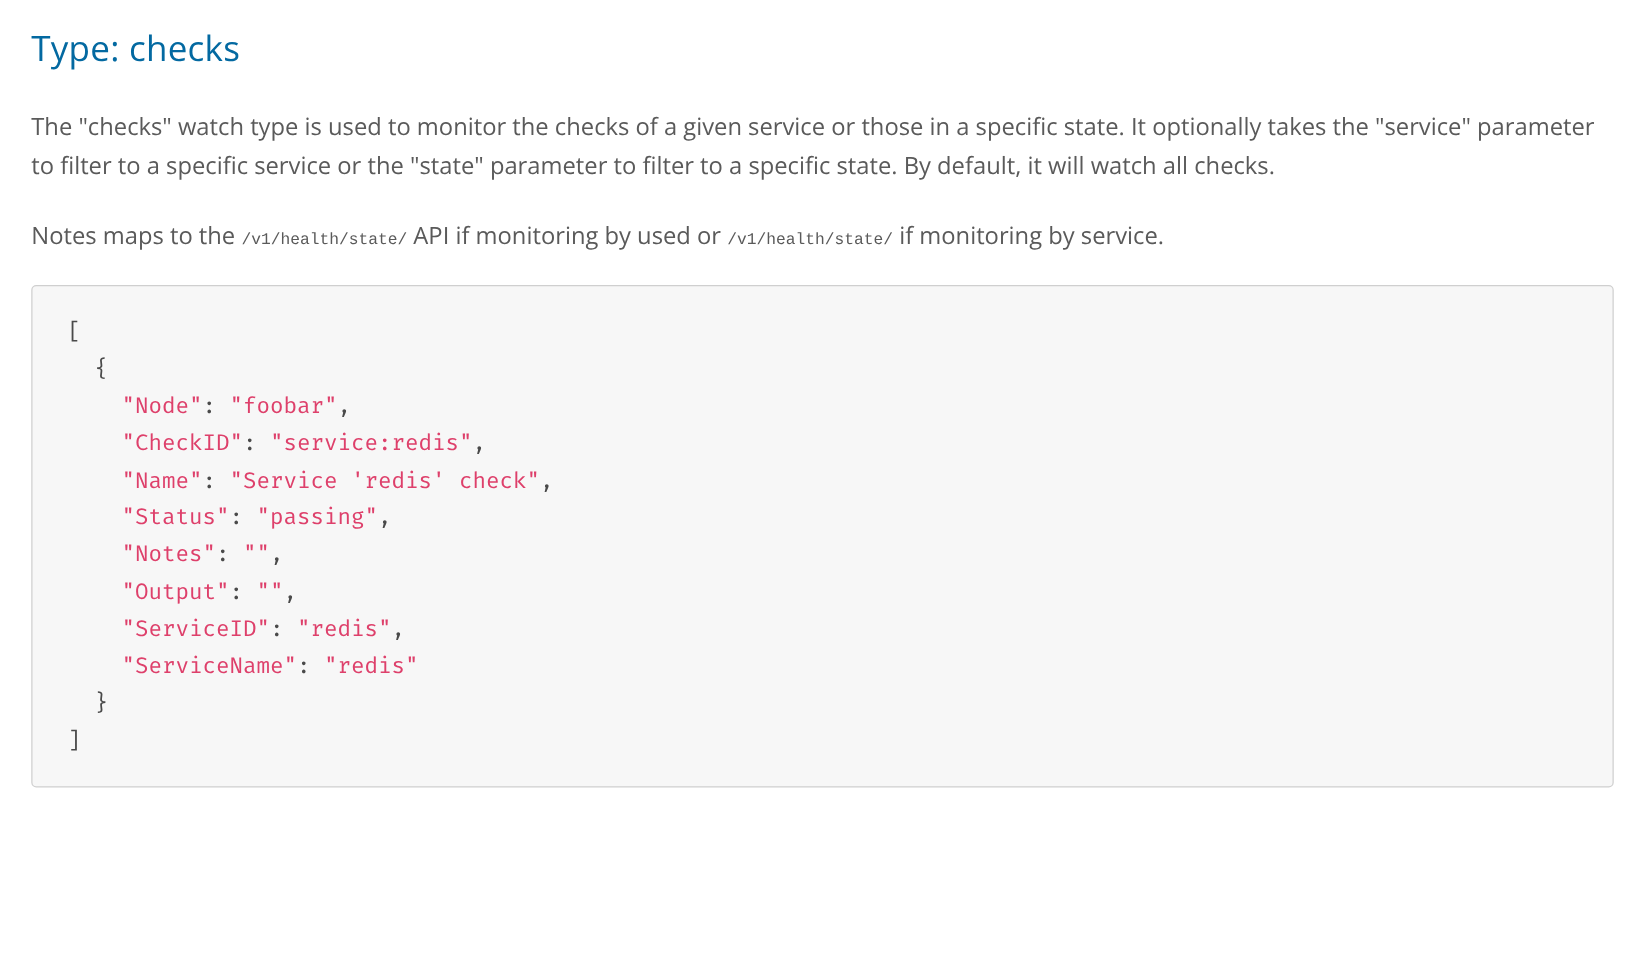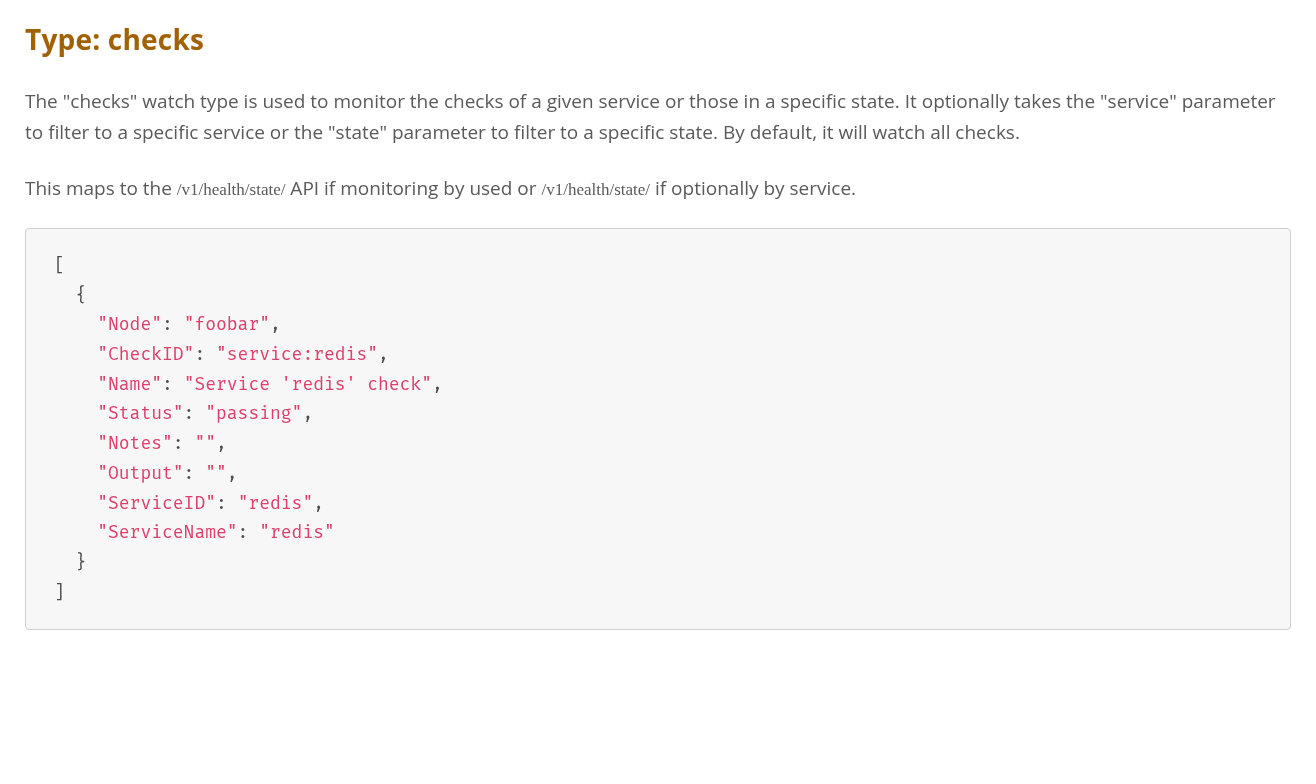--- a/index.html
+++ b/index.html
@@ -8,36 +8,36 @@
     padding: 0;
     background: #ffffff;
     font-family: "Open Sans", "Segoe UI", "Helvetica Neue", Arial, sans-serif;
     color: #555555;
   }
   .page {
     padding: 10px 25px 25px 25px;
     max-width: 1316px;
   }
   h2.section-title {
-    font-weight: 700;
+    font-weight: 400;
     font-size: 28px;
-    color: #a16207;
+    color: #0369a1;
     margin: 10px 0 28px 0;
     letter-spacing: 0.2px;
   }
   p.body-text {
     font-size: 19px;
     line-height: 1.65;
     color: #5a5a5a;
     margin: 0 0 24px 0;
     font-weight: 400;
   }
   code.inline {
-    font-family: Liberation Serif, serif;
-    font-size: 17px;
+    font-family: Liberation Mono, monospace;
+    font-size: 13px;
     color: #5a5a5a;
   }
   pre.code-block {
     background: #f7f7f7;
     border: 1px solid #cfcfcf;
     border-radius: 4px;
     padding: 22px 28px;
     font-family: "Fira Mono", "Consolas", "Menlo", monospace;
     font-size: 18px;
     line-height: 1.65;
@@ -52,21 +52,21 @@
 </head>
 <body>
 
 <div class="page">
 
   <h2 class="section-title">Type: checks</h2>
 
   <p class="body-text">The "checks" watch type is used to monitor the checks of a given service or those in a specific state. It optionally takes the "service" parameter to filter to a specific service or the "state" parameter to filter to a specific state. By default, it will watch all checks.</p>
 
   <p class="body-text">
-    <span>This maps to the </span><code class="inline">/v1/health/state/</code><span> API if monitoring by used or </span><code class="inline">/v1/health/state/</code><span> if optionally by service.</span>
+    <span>Notes maps to the </span><code class="inline">/v1/health/state/</code><span> API if monitoring by used or </span><code class="inline">/v1/health/state/</code><span> if monitoring by service.</span>
   </p>
 
 
   <pre class="code-block"><span class="tok-punct">[</span>
 <span class="tok-punct">  {</span>
 <span><span class="tok-punct">    </span><span class="tok-key">"Node"</span><span class="tok-punct">: </span><span class="tok-str">"foobar"</span><span class="tok-punct">,</span></span>
 <span><span class="tok-punct">    </span><span class="tok-key">"CheckID"</span><span class="tok-punct">: </span><span class="tok-str">"service:redis"</span><span class="tok-punct">,</span></span>
 <span><span class="tok-punct">    </span><span class="tok-key">"Name"</span><span class="tok-punct">: </span><span class="tok-str">"Service 'redis' check"</span><span class="tok-punct">,</span></span>
 <span><span class="tok-punct">    </span><span class="tok-key">"Status"</span><span class="tok-punct">: </span><span class="tok-str">"passing"</span><span class="tok-punct">,</span></span>
 <span><span class="tok-punct">    </span><span class="tok-key">"Notes"</span><span class="tok-punct">: </span><span class="tok-str">""</span><span class="tok-punct">,</span></span>

